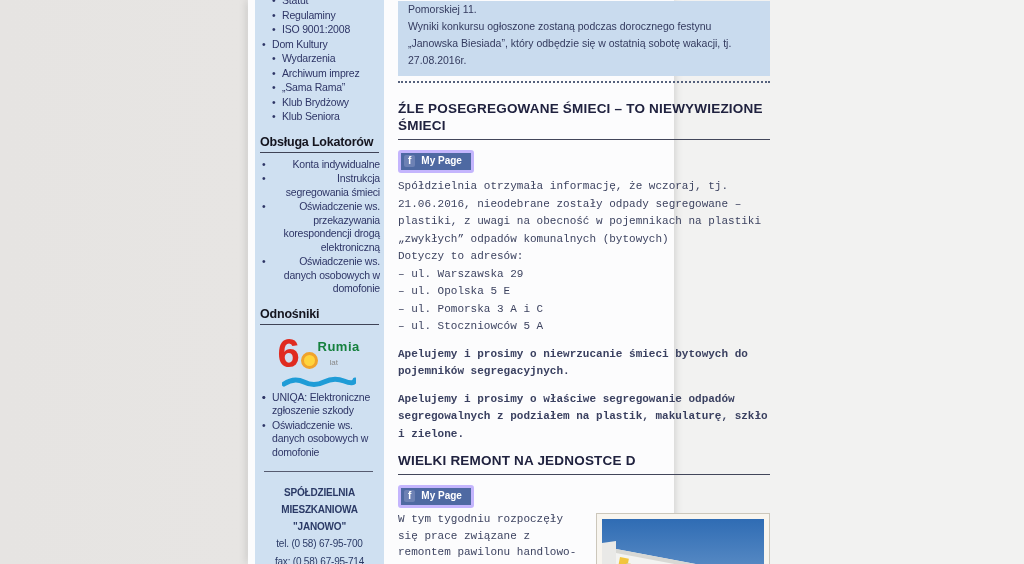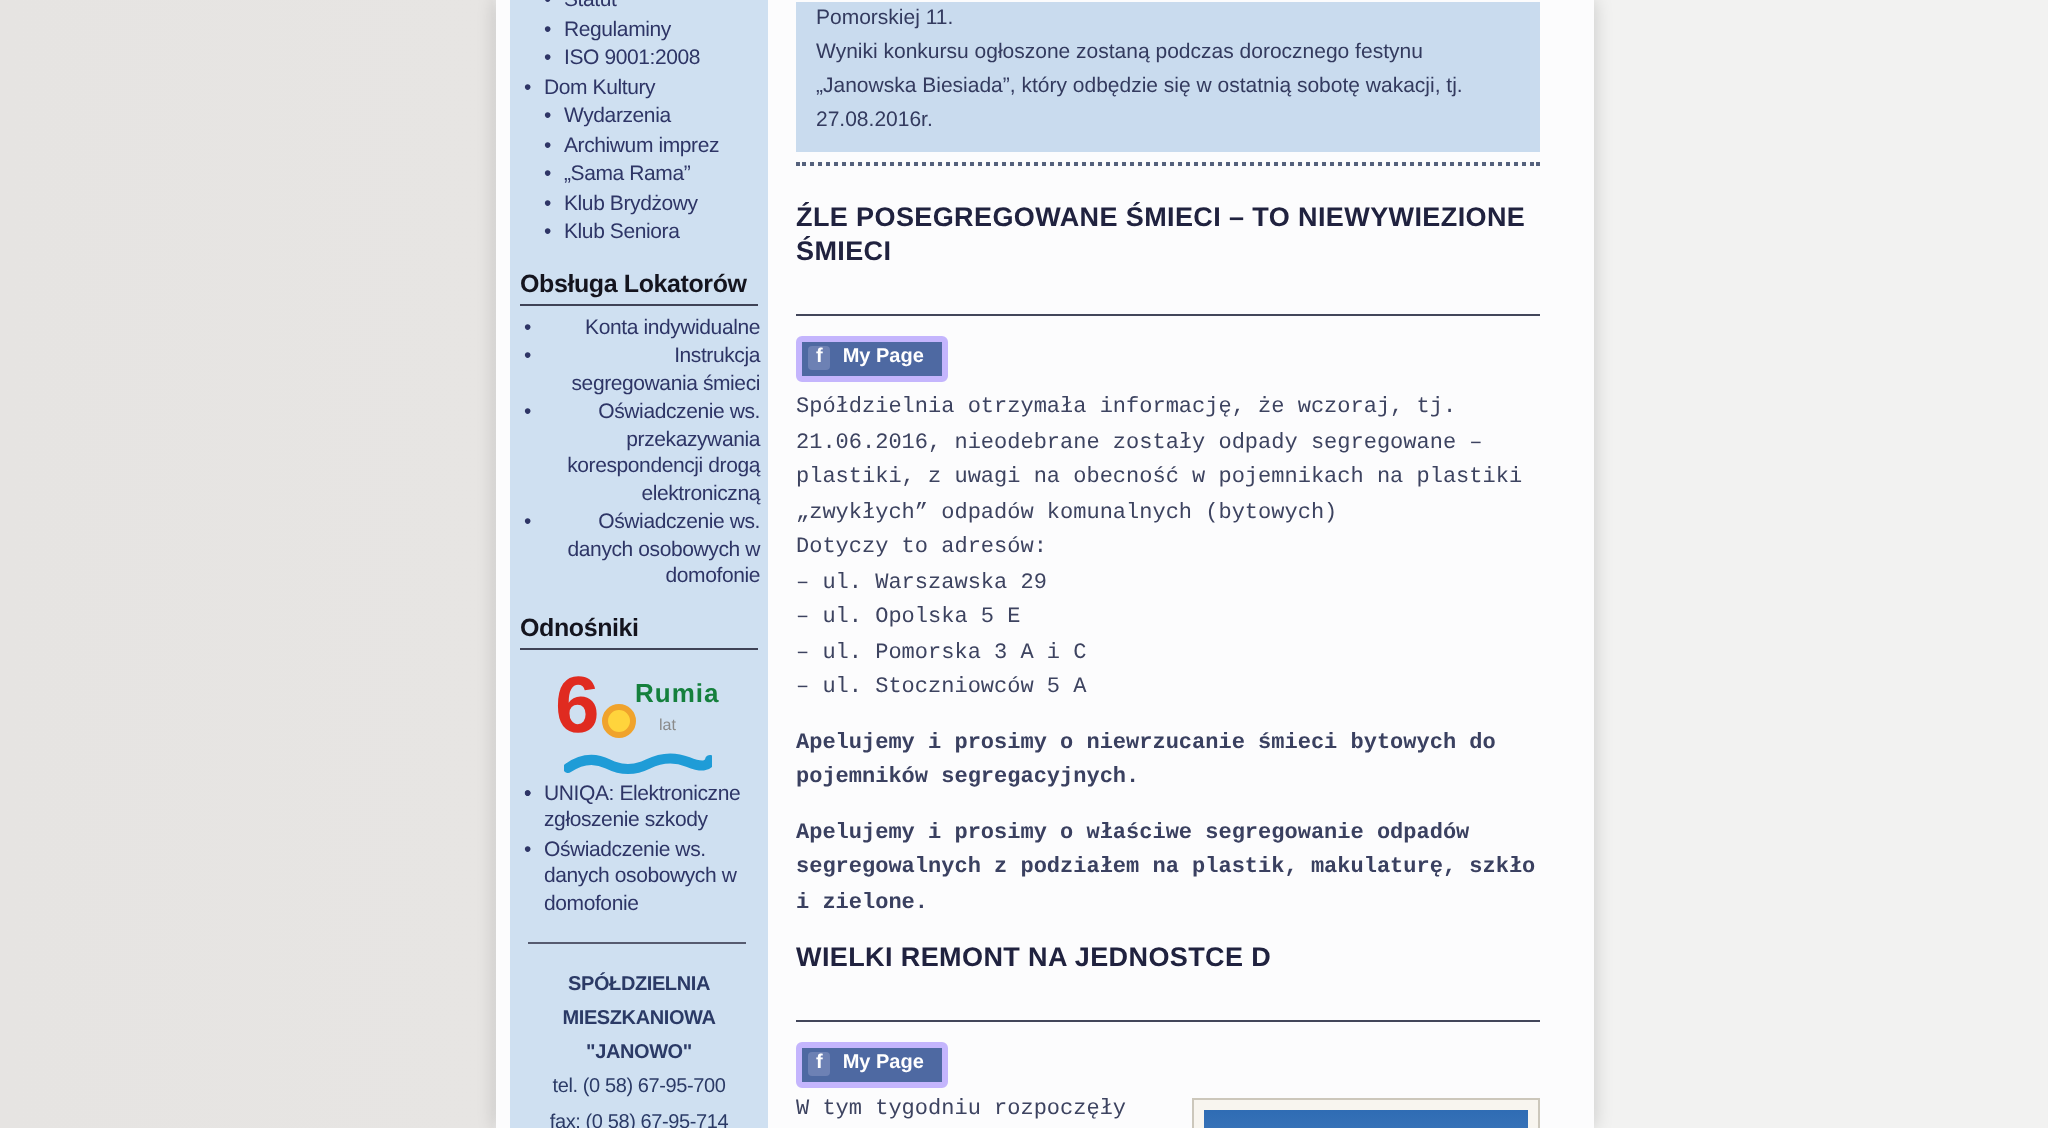--- a/index.html
+++ b/index.html
@@ -3,21 +3,21 @@
 <meta charset="utf-8">
 <style>
   * { box-sizing: border-box; }
   html,body { margin:0; padding:0; }
   body {
     width:1024px; height:564px; overflow:hidden; position:relative;
     font-family:"Liberation Sans", sans-serif;
     background:linear-gradient(to right, #e6e4e2 0px, #e7e5e3 246px, #f2f2f1 250px, #f2f2f1 100%);
   }
   .container {
-    position:absolute; left:248px; top:0; width:549px; height:564px;
+    position:absolute; left:248px; top:0; width:426px; height:564px;
     background:#fcfcfd; box-shadow:0 0 9px rgba(0,0,0,.18);
   }
   
   .sidebar {
     position:absolute; left:7px; top:0; width:129px; height:564px;
     background:#cfe0f1; overflow:hidden; color:#2e3566;
   }
   ul.nav { list-style:none; margin:0; padding:0 4px 0 7px; font-size:10.5px; letter-spacing:-0.2px; }
   ul.nav li { position:relative; padding-left:10px; line-height:13.5px; margin:1px 0; cursor:pointer; }
   ul.nav li::before { content:"\2022"; position:absolute; left:0; top:0; color:#2e3566; }
@@ -41,21 +41,21 @@
   .contact .bold { font-weight:bold; line-height:17px; letter-spacing:-0.2px;text-align:center; }
   .contact .row { line-height:17.5px; letter-spacing:-0.2px; }
   
   .main { position:absolute; left:150px; top:0; width:372px; height:564px; overflow:hidden; }
   .info-box { background:#c9dbee; padding:0 10px 7px 10px; font-size:10.5px; line-height:17px; color:#333a5e; }
   .info-box p { margin:0; }
   .info-box p:first-child { margin-top:1px; }
   .dotted { border-top:2px dotted #55617c; margin-top:5px; height:0; }
   h1.art {
     font-size:13.5px; font-weight:bold; color:#20223f; line-height:17px;
-    margin:17px 0 0 0; padding-bottom:23px; border-bottom:1px solid #42465a; letter-spacing:.2px;
+    margin:17px 0 0 0; padding-bottom:5px; border-bottom:1px solid #42465a; letter-spacing:.2px;
   }
   h1.art2 { margin-top:9px; }
   .fb-badge {
     display:inline-block; margin-top:10px; background:#4e69a2; border:3px solid #c4b5fd;
     border-radius:3px; color:#fff; font-size:10px; font-weight:bold; padding:2px 9px 3px 3px;
     line-height:11px; cursor:pointer;
   }
   .fb-f { display:inline-block; background:#6d81b4; border-radius:2px; padding:0 4px 1px 4px; margin-right:6px; }
   p.body { font-size:11px; line-height:17.5px; color:#3d4360; margin:6px 0 0 0;font-family:Liberation Mono, monospace; }
   p.nogap { margin:0; }

